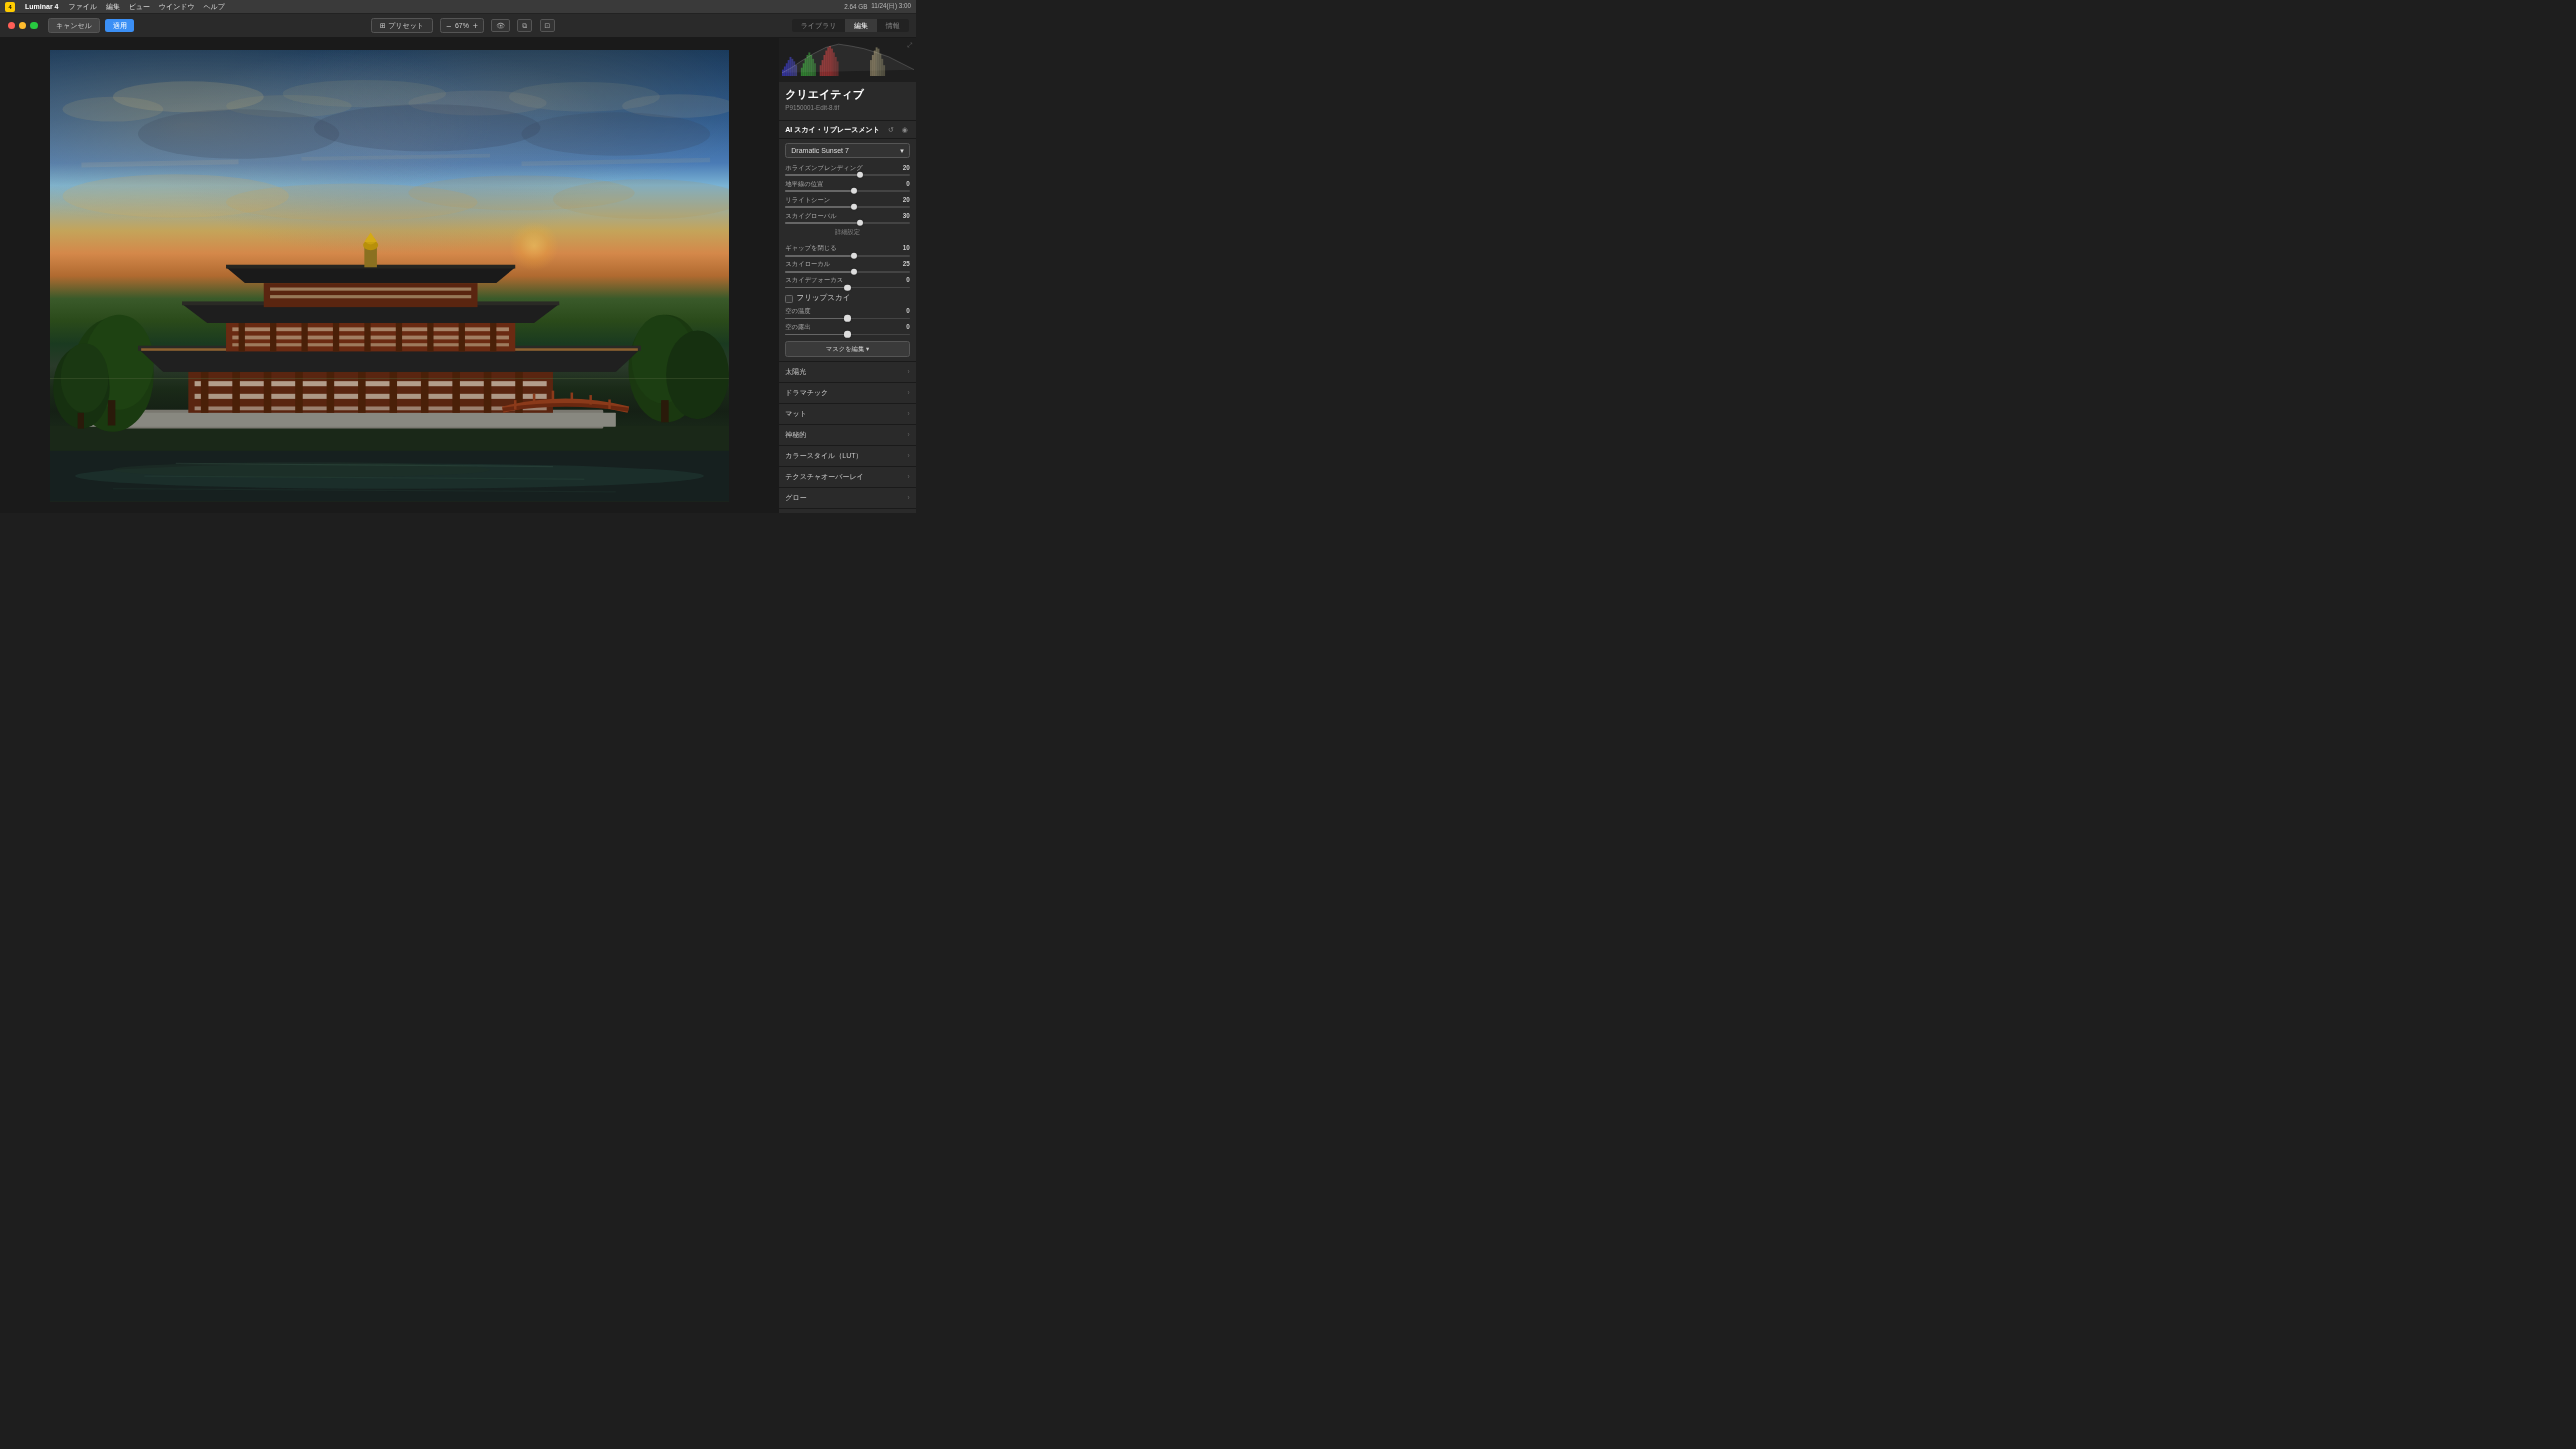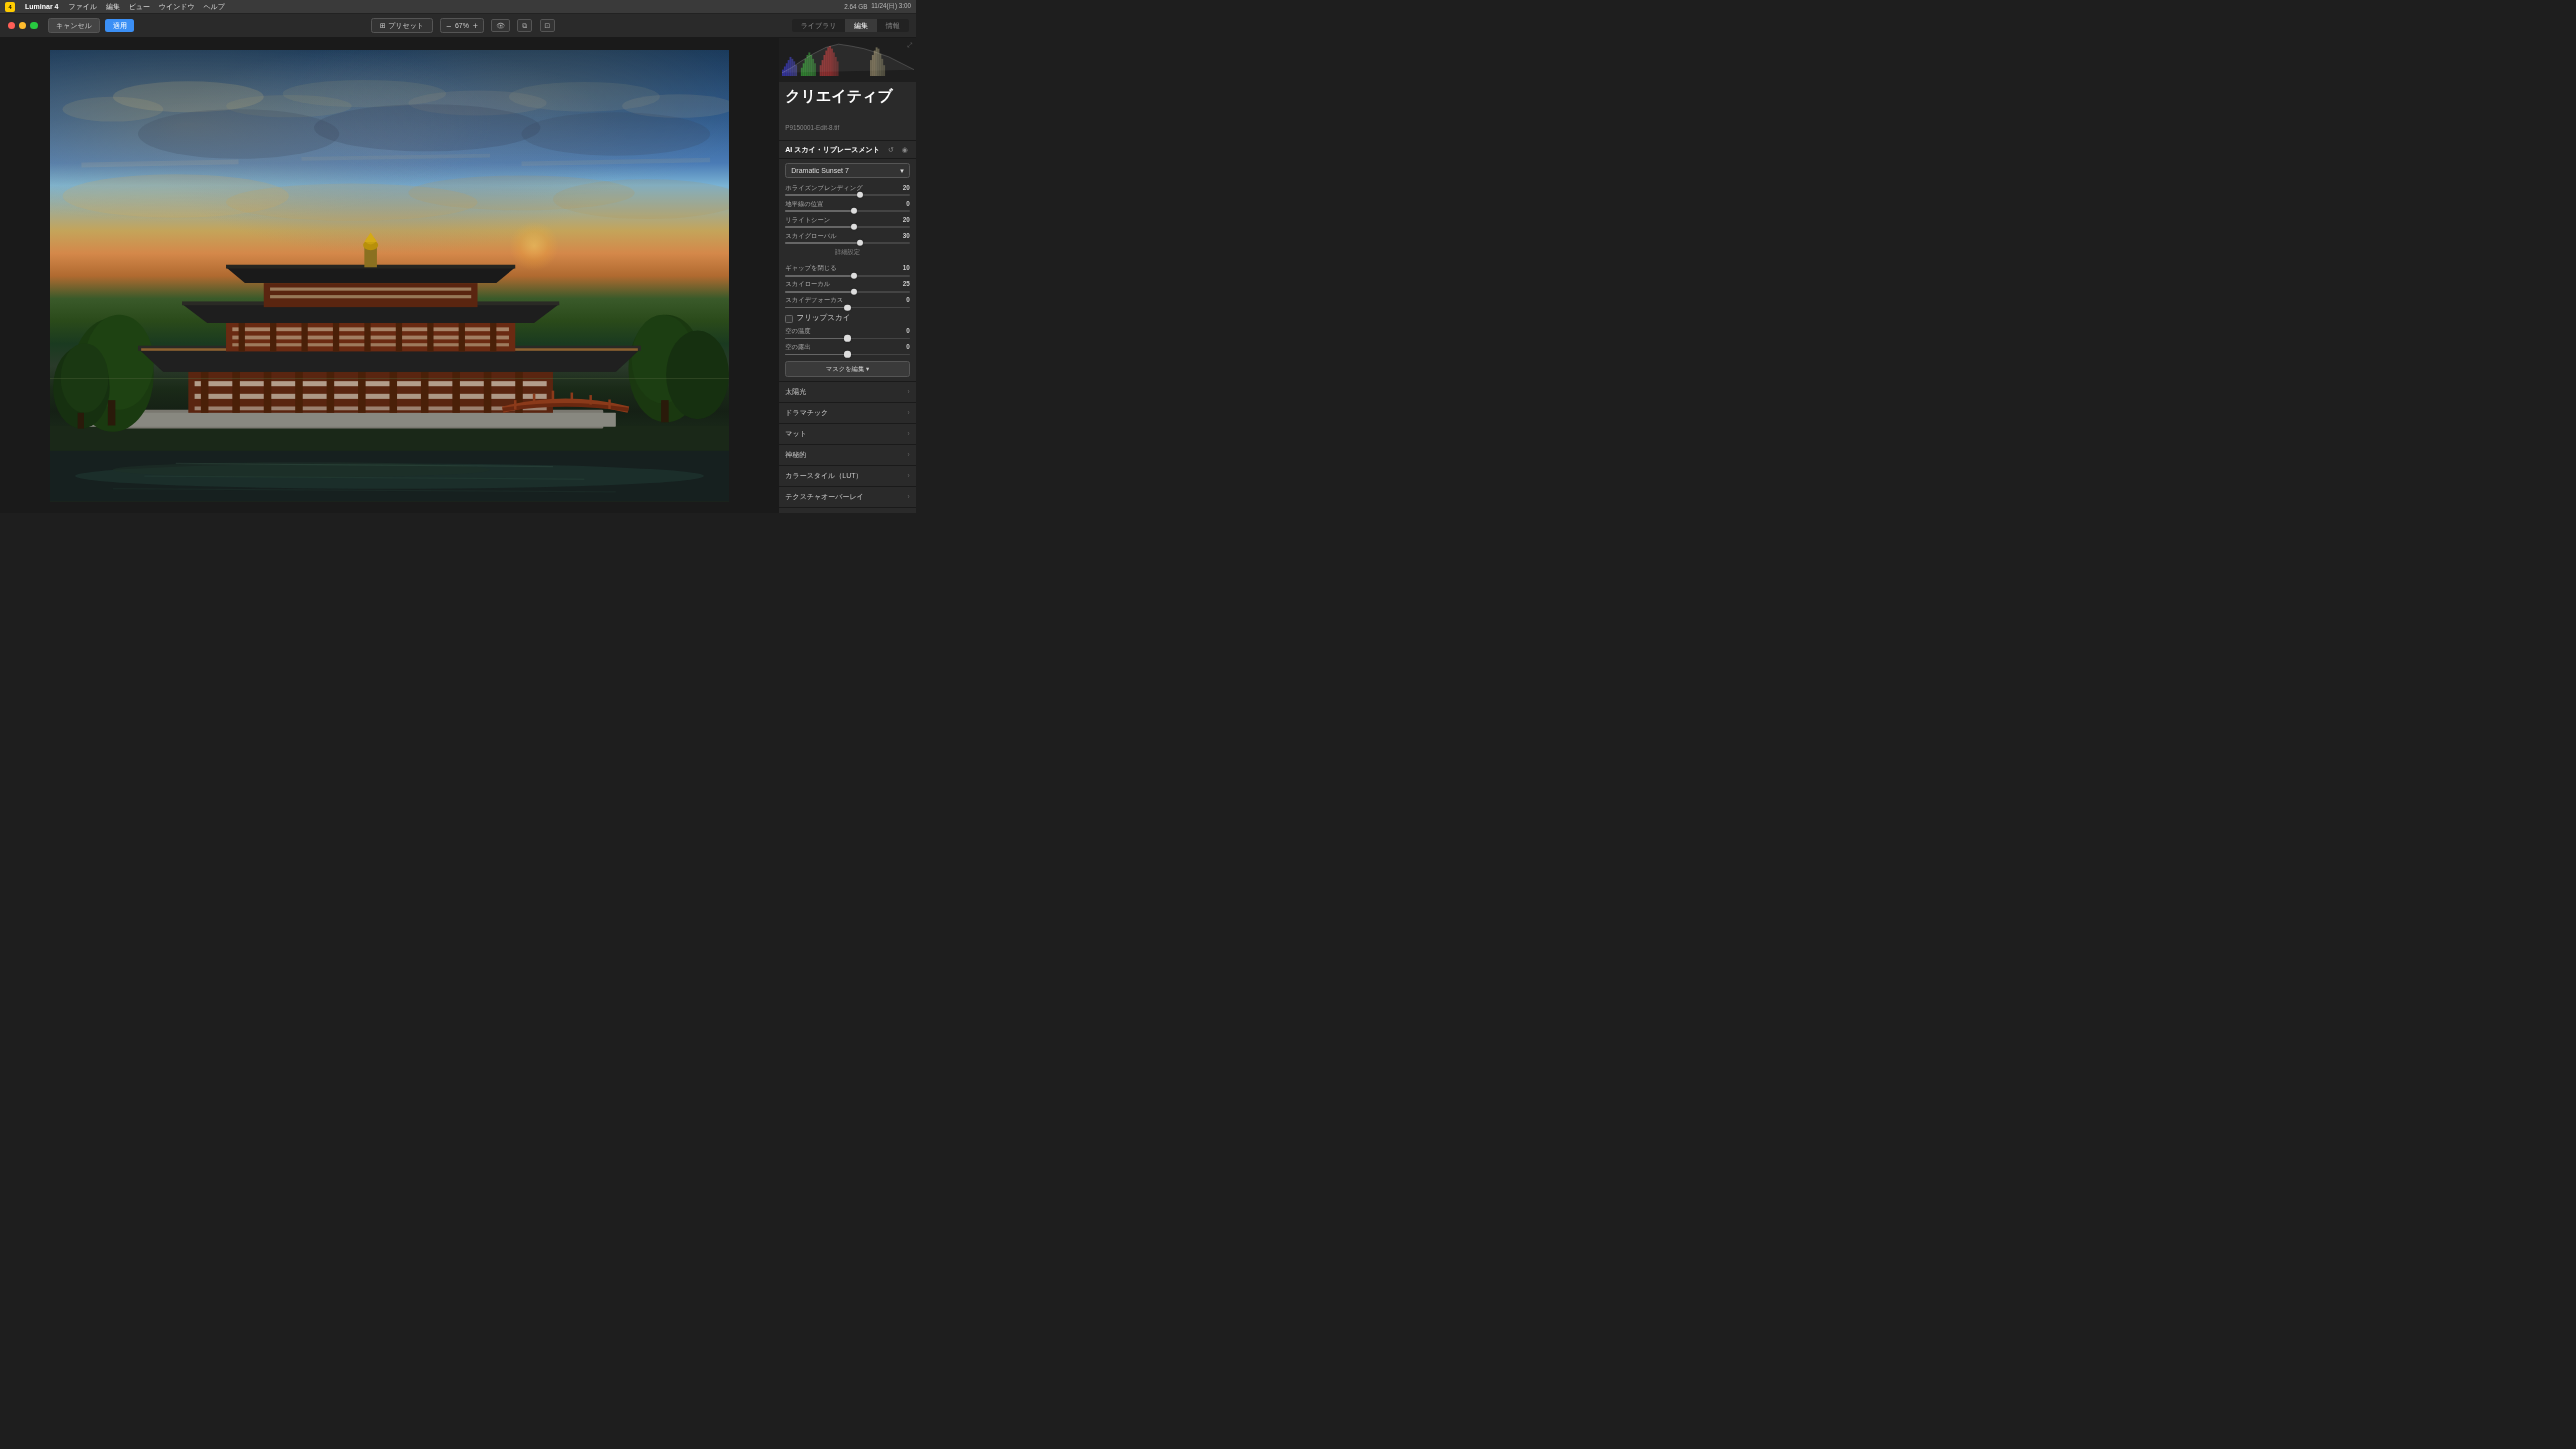--- a/index.html
+++ b/index.html
@@ -231,24 +231,24 @@
       color: #666;
     }
 
     
     .creative-section {
       padding: 5px 6.3px;
       border-bottom: 0.6px solid #1a1a1a;
       flex-shrink: 0;
     }
     .section-title {
-      font-size: 15px;
+      font-size: 11px;
       font-weight: bold;
       color: #fff;
-      margin-bottom: 18px;
+      margin-bottom: 2px;
     }
     .section-filename {
       font-size: 6.3px;
       color: #888;
       margin-bottom: 3.8px;
     }
 
     
     .module-header {
       display: flex;

